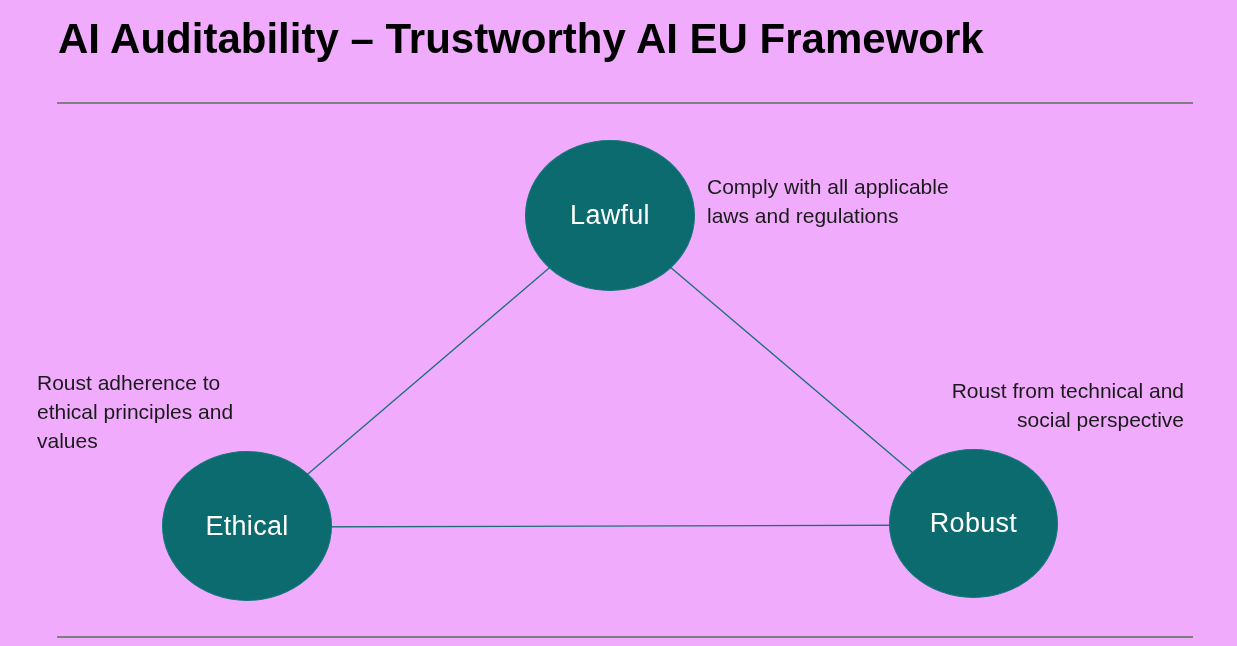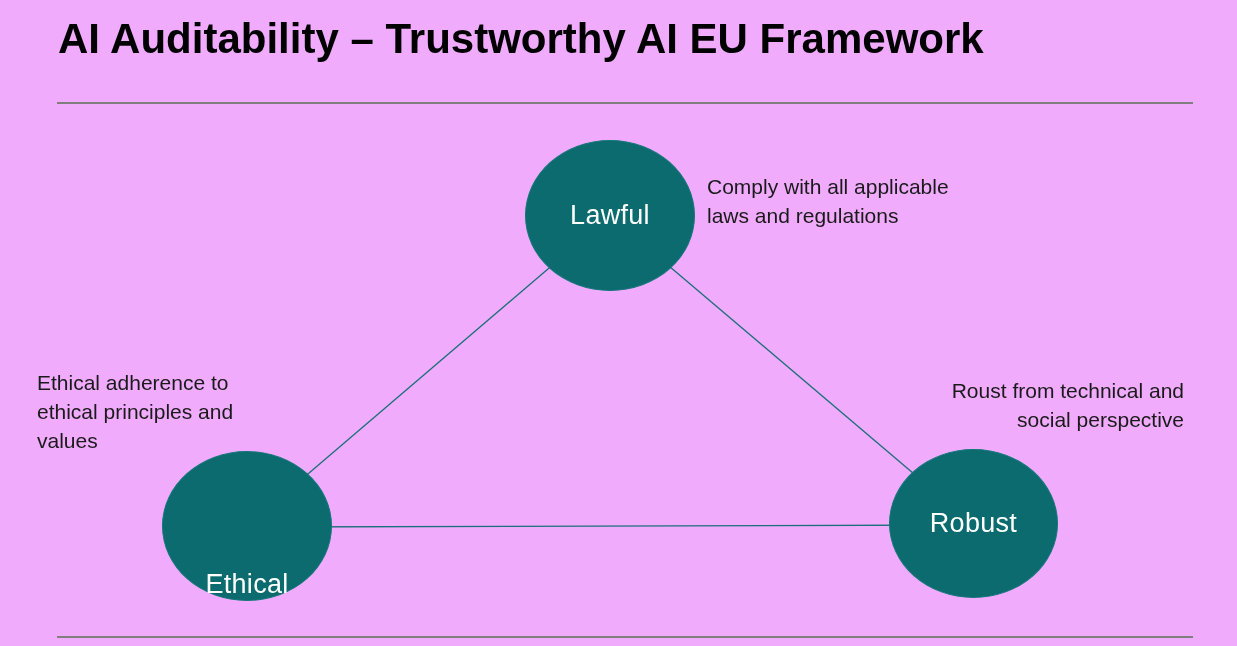--- a/index.html
+++ b/index.html
@@ -58,21 +58,21 @@
     display: flex;
     align-items: center;
     justify-content: center;
   }
   .node-label {
     color: #ffffff;
     font-size: 27px;
     letter-spacing: 0.3px;
   }
   .node-lawful  { left: 525px; top: 140px; width: 170px; height: 151px; }
-  .node-ethical { left: 162px; top: 451px; width: 170px; height: 150px; align-items: flex-end; }
+  .node-ethical { left: 162px; top: 451px; width: 170px; height: 150px; }
   .node-robust  { left: 889px; top: 449px; width: 169px; height: 149px; }
 
   .annotation {
     position: absolute;
     z-index: 3;
     color: #1a1a1a;
     font-size: 21px;
     line-height: 29px;
     white-space: pre-line;
   }
@@ -103,21 +103,21 @@
     <span class="node-label">Ethical</span>
   </div>
 
   <div class="node node-robust">
     <span class="node-label">Robust</span>
   </div>
 
   <div class="annotation annotation-lawful">Comply with all applicable
 laws and regulations</div>
 
-  <div class="annotation annotation-ethical">Ethical adherence to
+  <div class="annotation annotation-ethical">Roust adherence to
 ethical principles and
 values</div>
 
   <div class="annotation annotation-robust">Roust from technical and
 social perspective</div>
 
   <div class="divider divider-bottom"></div>
 
 </div>
 

